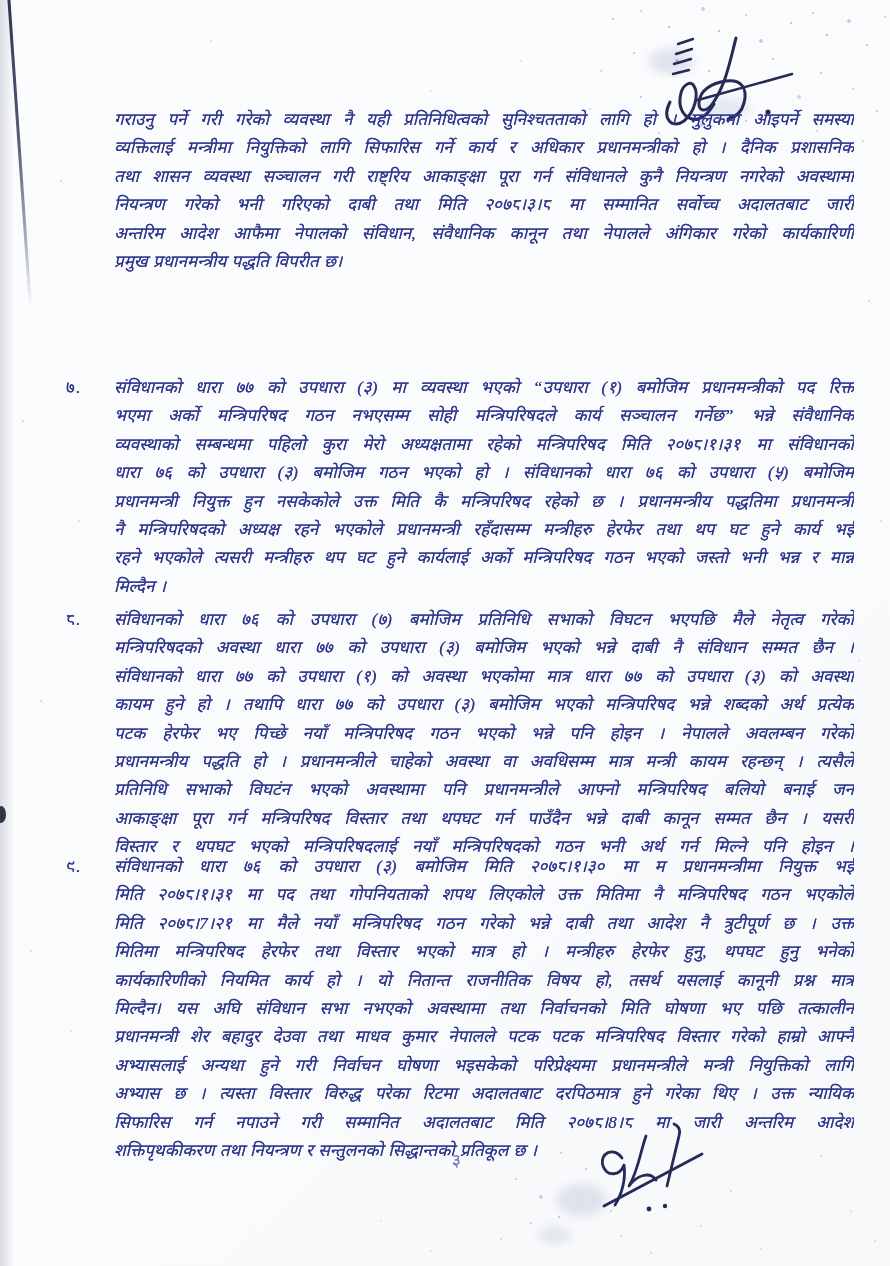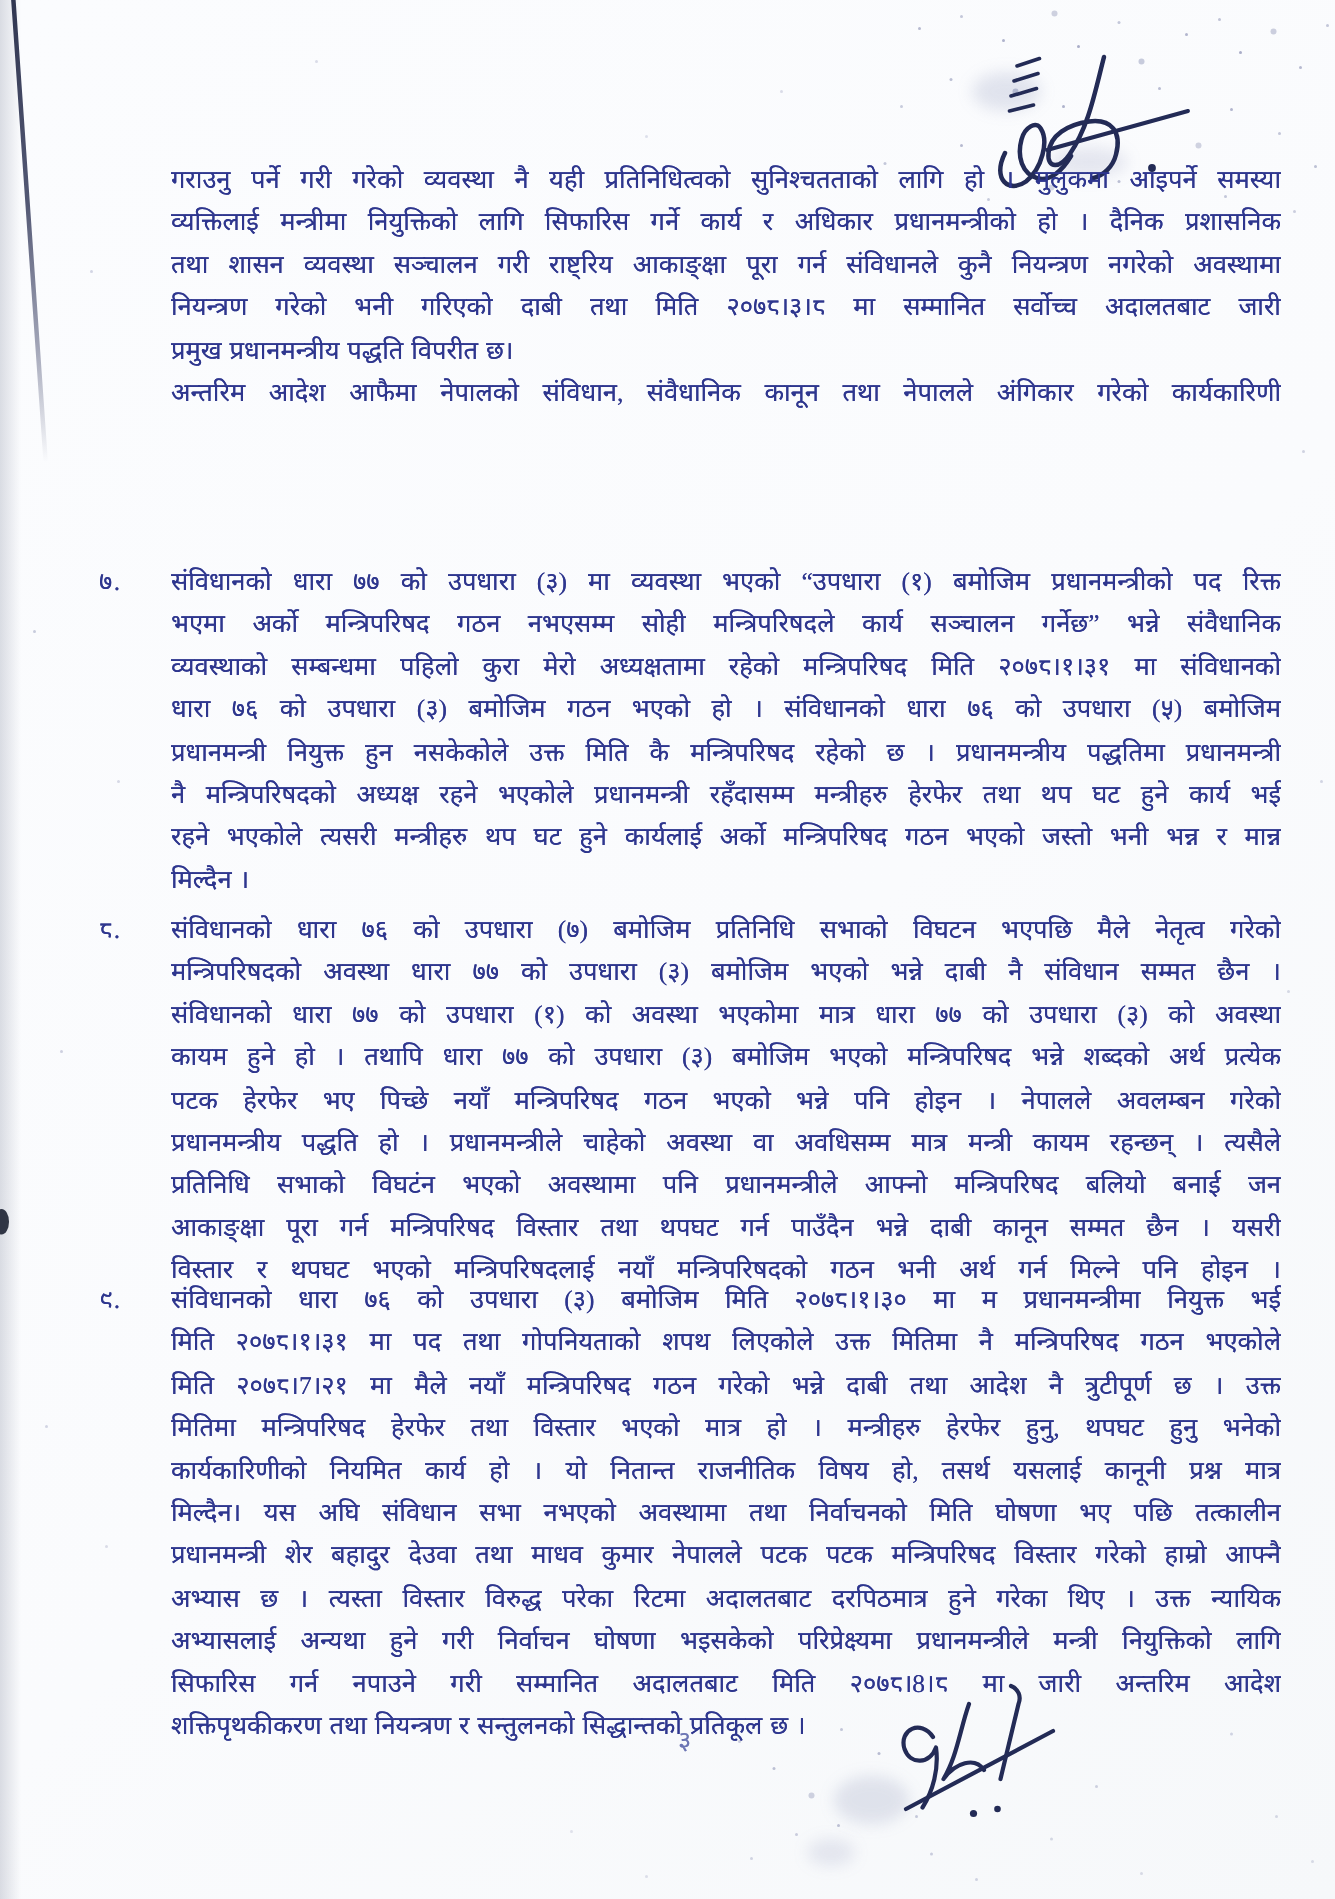--- a/index.html
+++ b/index.html
@@ -29,21 +29,21 @@
   }
   
   .content-para{
     position:absolute;left:114px;width:740px;
     color:#2e368e;font-size:17px;line-height:28.4px;
     text-shadow:0 0 0.4px rgba(46,54,142,.85);
   }
   .line{
     height:28.4px;overflow:hidden;
     text-align:justify;text-align-last:justify;
-    word-spacing:1px;white-space:normal;
+    word-spacing:1px;white-space:normal;font-style:italic;
   }
   .line.last{text-align-last:left;}
   .pnum{
     position:absolute;left:-48px;top:0;width:40px;
     text-align:left;letter-spacing:1px;
   }
   .page-number{
     position:absolute;left:452px;top:1148px;
     color:#5560a8;font-size:17px;opacity:.85;
     text-shadow:0 0 0.4px rgba(85,96,168,.6);
@@ -124,22 +124,22 @@
     <path d="M8,88 L106,36" stroke-width="2.8"></path>
     <circle cx="53" cy="91" r="2.4" fill="#232b56" stroke="none"></circle>
     <circle cx="69" cy="88" r="2.2" fill="#232b56" stroke="none"></circle>
   </svg>
 
   <div class="content-para" style="top:106px;">
     <div class="line">गराउनु पर्ने गरी गरेको व्यवस्था नै यही प्रतिनिधित्वको सुनिश्चतताको लागि हो । मुलुकमा आइपर्ने समस्या</div>
     <div class="line">व्यक्तिलाई मन्त्रीमा नियुक्तिको लागि सिफारिस गर्ने कार्य र अधिकार प्रधानमन्त्रीको हो । दैनिक प्रशासनिक</div>
     <div class="line">तथा शासन व्यवस्था सञ्चालन गरी राष्ट्रिय आकाङ्क्षा पूरा गर्न संविधानले कुनै नियन्त्रण नगरेको अवस्थामा</div>
     <div class="line">नियन्त्रण गरेको भनी गरिएको दाबी तथा मिति २०७८।३।८ मा सम्मानित सर्वोच्च अदालतबाट जारी</div>
+    <div class="line">अन्तरिम आदेश आफैमा नेपालको संविधान, संवैधानिक कानून तथा नेपालले अंगिकार गरेको कार्यकारिणी</div>
     <div class="line last">प्रमुख प्रधानमन्त्रीय पद्धति विपरीत छ।</div>
-    <div class="line">अन्तरिम आदेश आफैमा नेपालको संविधान, संवैधानिक कानून तथा नेपालले अंगिकार गरेको कार्यकारिणी</div>
   </div>
 
   <div class="content-para" style="top:374px;">
     <span class="pnum">७.</span>
     <div class="line">संविधानको धारा ७७ को उपधारा (३) मा व्यवस्था भएको “उपधारा (१) बमोजिम प्रधानमन्त्रीको पद रिक्त</div>
     <div class="line">भएमा अर्को मन्त्रिपरिषद गठन नभएसम्म सोही मन्त्रिपरिषदले कार्य सञ्चालन गर्नेछ” भन्ने संवैधानिक</div>
     <div class="line">व्यवस्थाको सम्बन्धमा पहिलो कुरा मेरो अध्यक्षतामा रहेको मन्त्रिपरिषद मिति २०७८।१।३१ मा संविधानको</div>
     <div class="line">धारा ७६ को उपधारा (३) बमोजिम गठन भएको हो । संविधानको धारा ७६ को उपधारा (५) बमोजिम</div>
     <div class="line">प्रधानमन्त्री नियुक्त हुन नसकेकोले उक्त मिति कै मन्त्रिपरिषद रहेको छ । प्रधानमन्त्रीय पद्धतिमा प्रधानमन्त्री</div>
     <div class="line">नै मन्त्रिपरिषदको अध्यक्ष रहने भएकोले प्रधानमन्त्री रहँदासम्म मन्त्रीहरु हेरफेर तथा थप घट हुने कार्य भई</div>
@@ -162,21 +162,21 @@
 
   <div class="content-para" style="top:853px;">
     <span class="pnum">९.</span>
     <div class="line">संविधानको धारा ७६ को उपधारा (३) बमोजिम मिति २०७८।१।३० मा म प्रधानमन्त्रीमा नियुक्त भई</div>
     <div class="line">मिति २०७८।१।३१ मा पद तथा गोपनियताको शपथ लिएकोले उक्त मितिमा नै मन्त्रिपरिषद गठन भएकोले</div>
     <div class="line">मिति २०७८।7।२१ मा मैले नयाँ मन्त्रिपरिषद गठन गरेको भन्ने दाबी तथा आदेश नै त्रुटीपूर्ण छ । उक्त</div>
     <div class="line">मितिमा मन्त्रिपरिषद हेरफेर तथा विस्तार भएको मात्र हो । मन्त्रीहरु हेरफेर हुनु, थपघट हुनु भनेको</div>
     <div class="line">कार्यकारिणीको नियमित कार्य हो । यो नितान्त राजनीतिक विषय हो, तसर्थ यसलाई कानूनी प्रश्न मात्र</div>
     <div class="line">मिल्दैन। यस अघि संविधान सभा नभएको अवस्थामा तथा निर्वाचनको मिति घोषणा भए पछि तत्कालीन</div>
     <div class="line">प्रधानमन्त्री शेर बहादुर देउवा तथा माधव कुमार नेपालले पटक पटक मन्त्रिपरिषद विस्तार गरेको हाम्रो आफ्नै</div>
+    <div class="line">अभ्यासलाई अन्यथा हुने गरी निर्वाचन घोषणा भइसकेको परिप्रेक्ष्यमा प्रधानमन्त्रीले मन्त्री नियुक्तिको लागि</div>
     <div class="line">अभ्यास छ । त्यस्ता विस्तार विरुद्ध परेका रिटमा अदालतबाट दरपिठमात्र हुने गरेका थिए । उक्त न्यायिक</div>
-    <div class="line">अभ्यासलाई अन्यथा हुने गरी निर्वाचन घोषणा भइसकेको परिप्रेक्ष्यमा प्रधानमन्त्रीले मन्त्री नियुक्तिको लागि</div>
     <div class="line">सिफारिस गर्न नपाउने गरी सम्मानित अदालतबाट मिति २०७८।8।८ मा जारी अन्तरिम आदेश</div>
     <div class="line last">शक्तिपृथकीकरण तथा नियन्त्रण र सन्तुलनको सिद्धान्तको प्रतिकूल छ ।</div>
   </div>
 
   <div class="page-number">३</div>
 
 </div>
 
 </body></html>

